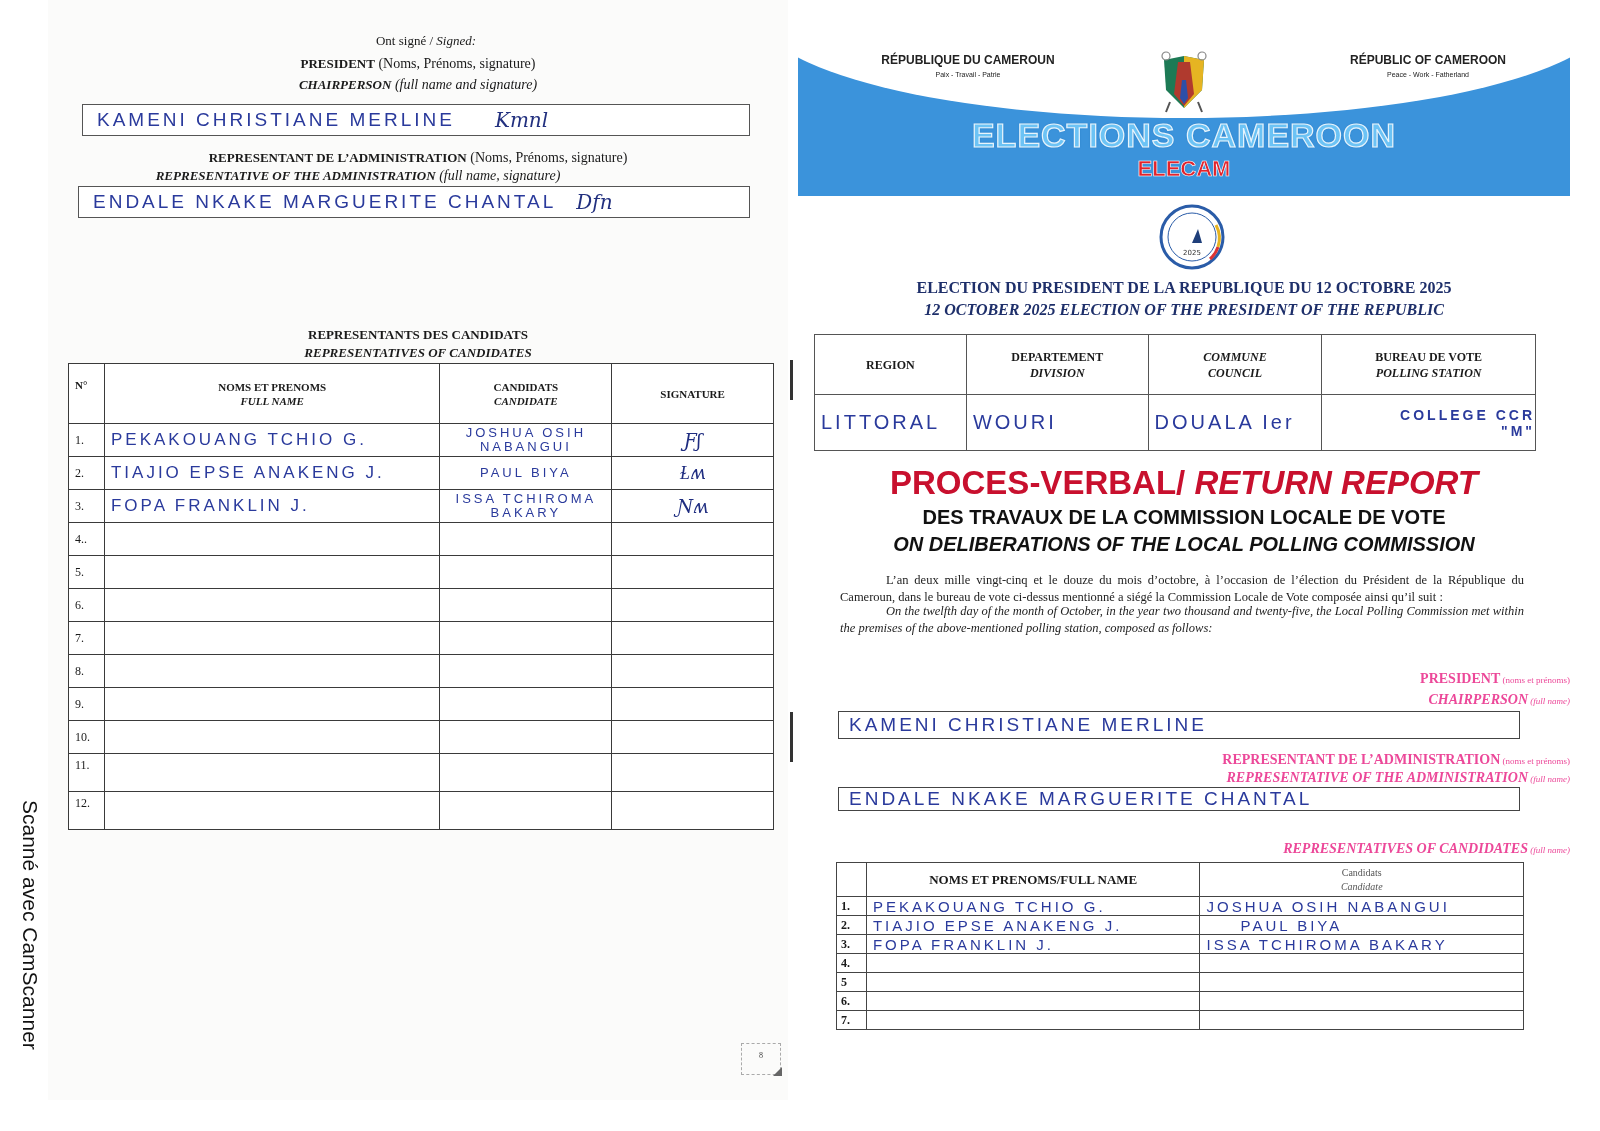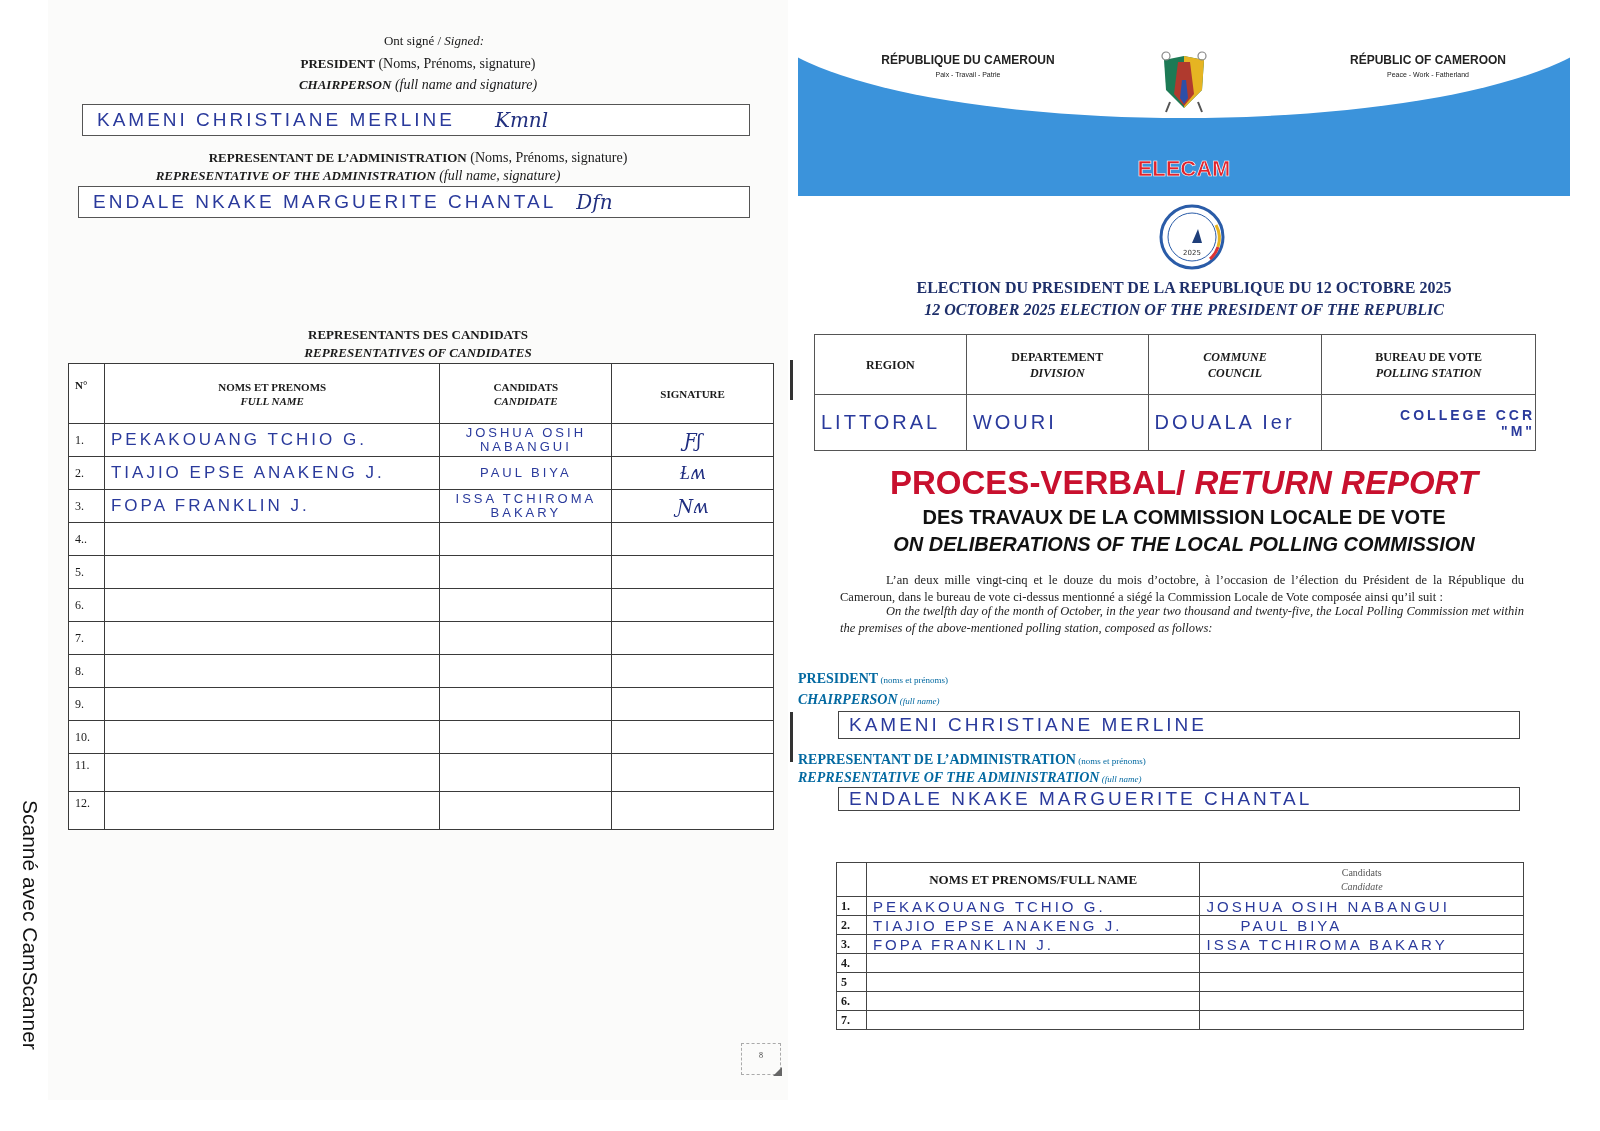--- a/index.html
+++ b/index.html
@@ -3,21 +3,21 @@
 <meta charset="utf-8">
 <style>
   * { box-sizing: border-box; margin: 0; padding: 0; }
   html, body { width: 1600px; height: 1131px; background: #ffffff; overflow: hidden; }
   body { position: relative; font-family: "Liberation Serif", serif; color: #1a1a1a; }
 
   .hand { font-family: "Liberation Sans", sans-serif; color: #2a3a9c; letter-spacing: 3px; font-weight: normal; }
 
   
   .page-left { position: absolute; left: 48px; top: 0; width: 740px; height: 1100px; background: #fbfbfa; }
-  .signed-title { position: absolute; left: 16px; width: 740px; top: 33px; text-align: center; font-size: 13px; }
+  .signed-title { position: absolute; left: 8px; width: 740px; top: 33px; text-align: center; font-size: 13px; }
   .signed-title i { font-style: italic; }
   .lbl { position: absolute; left: 0; width: 740px; text-align: center; font-size: 13px; font-weight: bold; }
   .lbl .small { font-size: 14px; font-weight: normal; }
   .lbl.it { font-style: italic; }
   .namebox { position: absolute; border: 1.5px solid #555; background: #fff; height: 32px; display: flex; align-items: center; padding-left: 14px; font-size: 19px; }
   .namebox .sig { margin-left: 40px; font-family: "DejaVu Serif", serif; font-style: italic; font-size: 20px; color: #22307f; letter-spacing: 0; }
 
   .left-table { position: absolute; left: 20px; top: 363px; width: 706px; border-collapse: collapse; background: #fff; }
   .left-table th, .left-table td { border: 1.5px solid #3a3a3a; font-size: 11px; }
   .left-table th { height: 60px; font-weight: bold; text-align: center; line-height: 14px; }
@@ -60,21 +60,21 @@
 
   .pv-title { position: absolute; left: 0; width: 772px; top: 464px; text-align: center; font-family: "Liberation Sans", sans-serif; font-weight: bold; font-size: 33px; color: #c8102e; }
   .pv-title i { font-style: italic; }
   .pv-sub1 { position: absolute; left: 0; width: 772px; top: 506px; text-align: center; font-family: "Liberation Sans", sans-serif; font-weight: bold; font-size: 20px; color: #111; }
   .pv-sub2 { position: absolute; left: 0; width: 772px; top: 533px; text-align: center; font-family: "Liberation Sans", sans-serif; font-weight: bold; font-style: italic; font-size: 20px; color: #111; }
 
   .para { position: absolute; left: 42px; width: 684px; font-size: 12.5px; line-height: 17px; text-align: justify; color: #222; }
   .para.fr { top: 572px; text-indent: 46px; }
   .para.en { top: 603px; text-indent: 46px; font-style: italic; }
 
-  .rlbl { position: absolute; left: 0; width: 772px; text-align: left; font-size: 14px; font-weight: bold; color: #0369a1; }
+  .rlbl { position: absolute; left: 0; width: 772px; text-align: right; font-size: 14px; font-weight: bold; color: #ec4899; }
   .rlbl .small { font-size: 9px; font-weight: normal; }
   .rlbl.it { font-style: italic; }
   .rbox { position: absolute; left: 40px; width: 682px; height: 28px; border: 1.5px solid #444; display: flex; align-items: center; padding-left: 10px; font-size: 19px; }
 
   .cand-table { position: absolute; left: 38px; top: 862px; width: 688px; border-collapse: collapse; }
   .cand-table th, .cand-table td { border: 1.5px solid #444; }
   .cand-table th { height: 34px; font-size: 13px; font-weight: bold; }
   .cand-table th.cd { font-size: 10px; font-weight: normal; color: #555; line-height: 14px; }
   .cand-table th.cd i { font-style: italic; }
   .cand-table td { height: 19px; font-size: 14px; }
@@ -229,20 +229,21 @@
       <path d="M20 12 L32 12 L36 44 L26 56 L16 44 Z" fill="#b03a2e"></path>
       <path d="M24 30 L28 30 L30 48 L26 54 L22 48 Z" fill="#2d4fa8"></path>
       <circle cx="8" cy="6" r="4" fill="none" stroke="#888" stroke-width="1.2"></circle>
       <circle cx="44" cy="6" r="4" fill="none" stroke="#888" stroke-width="1.2"></circle>
       <path d="M12 52 L8 62 M40 52 L44 62" stroke="#555" stroke-width="2"></path>
     </svg>
     <div class="rep-en">
       <span>RÉPUBLIC OF CAMEROON</span>
       <span class="motto">Peace - Work - Fatherland</span>
     </div>
+    <div class="elecam-title">ELECTIONS CAMEROON</div>
     <div class="elecam-sub">ELECAM</div>
   </div>
 
   <svg class="seal" viewBox="0 0 68 68">
     <circle cx="34" cy="34" r="31" fill="#fff" stroke="#2a5ca8" stroke-width="3"></circle>
     <circle cx="34" cy="34" r="24" fill="none" stroke="#2a5ca8" stroke-width="1"></circle>
     <path d="M58 22 A28 28 0 0 1 60 44" stroke="#e6b422" stroke-width="3" fill="none"></path>
     <path d="M60 44 A28 28 0 0 1 52 56" stroke="#d33" stroke-width="3" fill="none"></path>
     <path d="M20 40 L34 40 L40 26 L44 40 L48 40 Z" fill="#1f3f7a"></path>
     <text x="34" y="52" text-anchor="middle" font-size="7" fill="#333" font-family="DejaVu Sans, sans-serif">2025</text>
@@ -282,20 +283,21 @@
   <p class="para en">On the twelfth day of the month of October, in the year two thousand and twenty-five, the Local Polling Commission met within the premises of the above-mentioned polling station, composed as follows:</p>
 
   <div class="rlbl" style="top:671px"><span>PRESIDENT</span><span class="small"> (noms et prénoms)</span></div>
   <div class="rlbl it" style="top:692px"><span>CHAIRPERSON</span><span class="small"> (full name)</span></div>
   <div class="rbox hand" style="top:711px">KAMENI CHRISTIANE MERLINE</div>
 
   <div class="rlbl" style="top:752px"><span>REPRESENTANT DE L’ADMINISTRATION</span><span class="small"> (noms et prénoms)</span></div>
   <div class="rlbl it" style="top:770px"><span>REPRESENTATIVE OF THE ADMINISTRATION</span><span class="small"> (full name)</span></div>
   <div class="rbox hand" style="top:787px; height:24px;">ENDALE NKAKE MARGUERITE CHANTAL</div>
 
+  <div class="rlbl it" style="top:841px"><span>REPRESENTATIVES OF CANDIDATES</span><span class="small"> (full name)</span></div>
 
   <table class="cand-table">
     <colgroup>
         <col style="width:30px">
         <col style="width:334px">
         <col style="width:324px">
       </colgroup>
     <tbody>
         <tr>
       <th></th>

